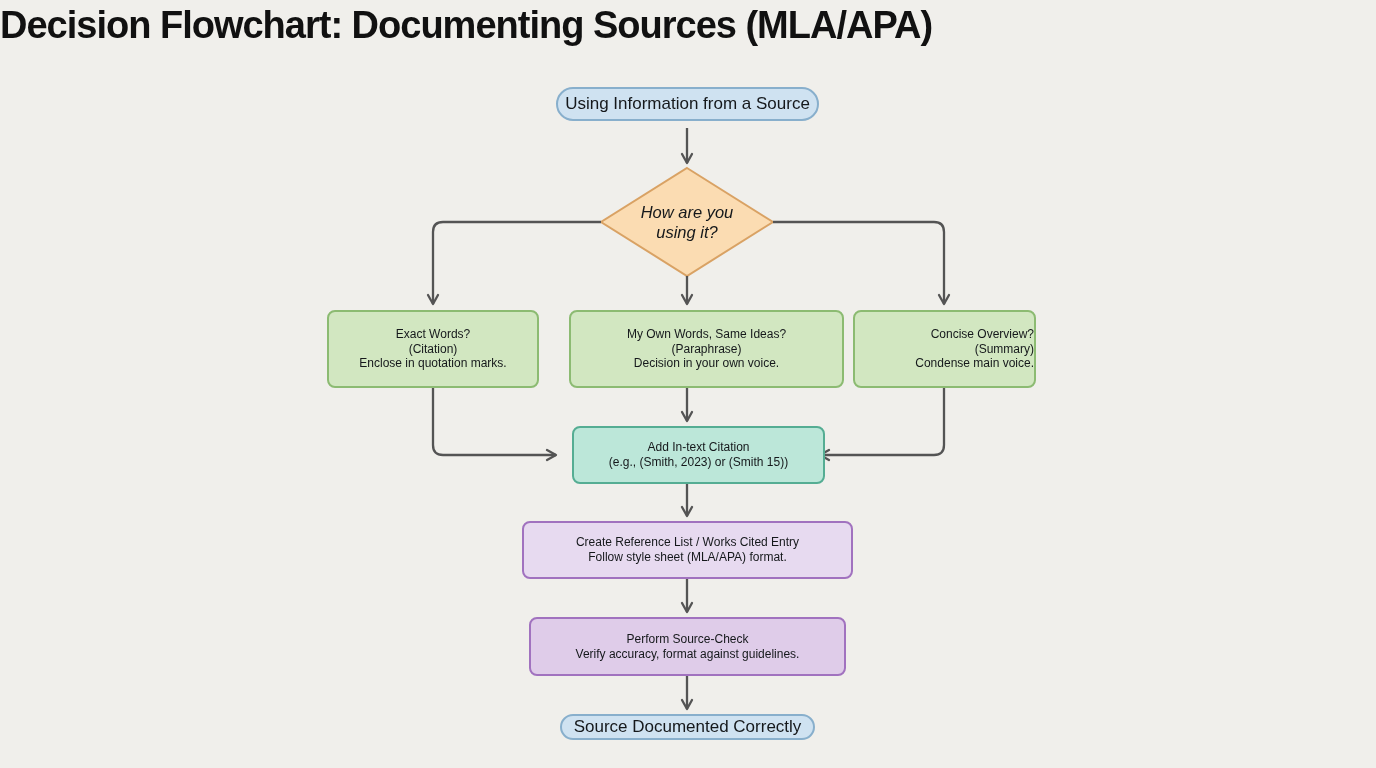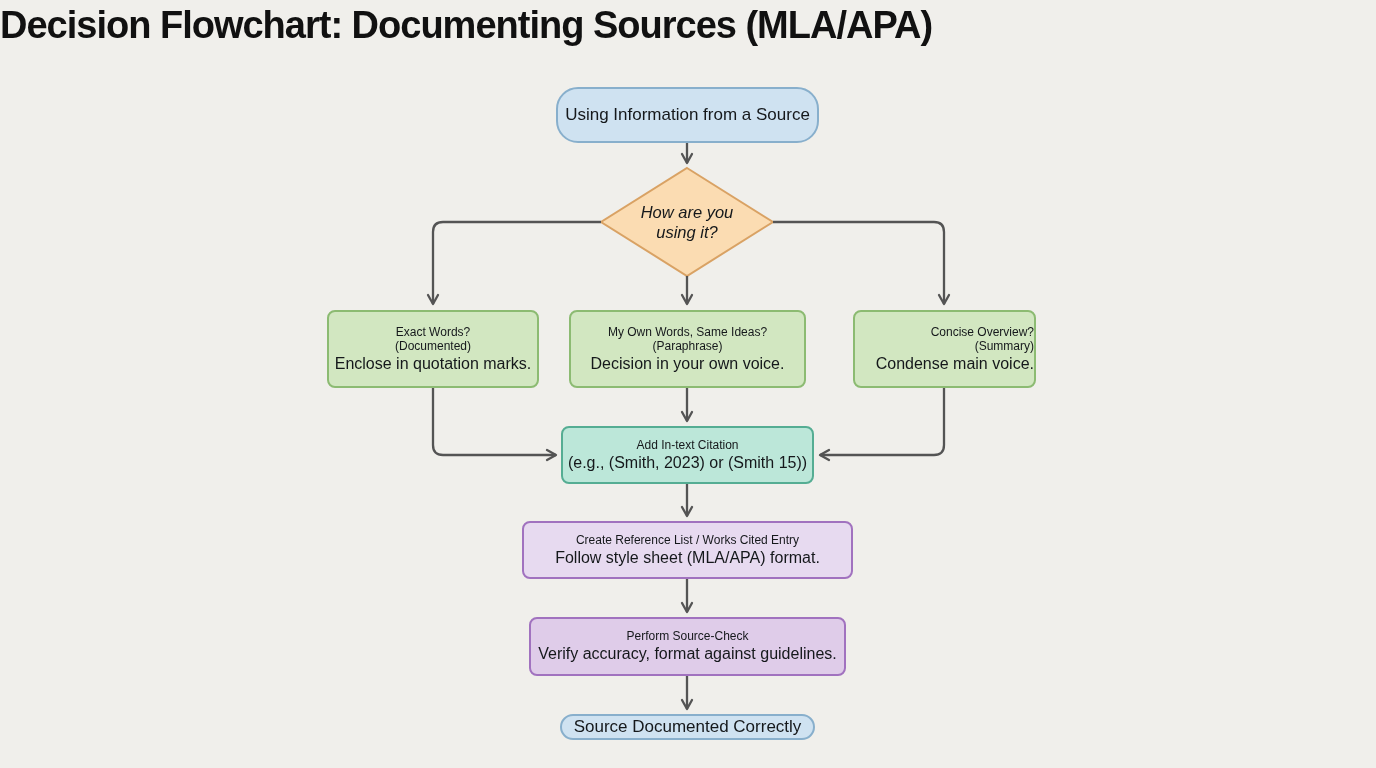--- a/index.html
+++ b/index.html
@@ -15,27 +15,27 @@
   .edge{fill:none;stroke:var(--edge,#545454);stroke-width:2.3px;}
   .arrow-head{fill:none;stroke:var(--edge,#545454);stroke-width:2.3px;stroke-linecap:round;stroke-linejoin:round;}
   .diamond-shape{fill:var(--decision-fill,#fbdcb2);stroke:var(--decision-border,#d9a264);stroke-width:2px;}
   .node{
     position:absolute;box-sizing:border-box;
     display:flex;flex-direction:column;align-items:center;justify-content:center;
     text-align:center;border:2px solid transparent;border-radius:8px;
     color:var(--text,#15181b);line-height:1.22;
   }
   .main-line{font-size:12px;}
-  .sub-line{font-size:16px;}
+  .sub-line{font-size:12px;}
   .terminal{
     background:var(--terminal-fill,#cfe2f1);border-color:var(--terminal-border,#88afcc);
     border-radius:22px;font-size:17px;color:var(--text,#15181b);
   }
   .branch{background:var(--branch-fill,#d2e7c1);border-color:var(--branch-border,#8cbb72);}
-  .citation{background:var(--citation-fill,#bce7d9);border-color:var(--citation-border,#55ad93);}
+  .citation{background:var(--citation-fill,#bce7d9);border-color:var(--citation-border,#55ad93);margin-left:11px;}
   .process{background:var(--process-fill,#e7daf0);border-color:var(--process-border,#a172bf);}
   .process-alt{background:var(--process-alt-fill,#dfcce9);border-color:var(--process-border,#a172bf);}
   .decision-label{background:transparent;border:none;font-size:16.5px;font-style:italic;}
 </style>
 </head>
 <body>
 
 <div class="stage">
 
   <h1 class="page-title">Decision Flowchart: Documenting Sources (MLA/APA)</h1>
@@ -63,36 +63,36 @@
 
     <path class="edge" d="M944,388 V445 Q944,455 934,455 H820" marker-end="url(#vhead)"></path>
 
     <path class="edge" d="M687,484 V516" marker-end="url(#vhead)"></path>
 
     <path class="edge" d="M687,579 V612" marker-end="url(#vhead)"></path>
 
     <path class="edge" d="M687,676 V709" marker-end="url(#vhead)"></path>
   </svg>
 
-  <div class="node terminal" style="left:556px;top:87px;width:263px;height:56px;">
+  <div class="node terminal" style="left:556px;top:87px;width:263px;height:34px;">
     <span>Using Information from a Source</span>
   </div>
 
   <div class="node decision-label" style="left:607px;top:193px;width:160px;height:58px;">
     <span>How are you</span>
     <span>using it?</span>
   </div>
 
   <div class="node branch" style="left:327px;top:310px;width:212px;height:78px;">
     <span class="main-line">Exact Words?</span>
-    <span class="main-line">(Documented)</span>
+    <span class="main-line">(Citation)</span>
     <span class="sub-line">Enclose in quotation marks.</span>
   </div>
 
-  <div class="node branch" style="left:569px;top:310px;width:237px;height:78px;">
+  <div class="node branch" style="left:569px;top:310px;width:275px;height:78px;">
     <span class="main-line">My Own Words, Same Ideas?</span>
     <span class="main-line">(Paraphrase)</span>
     <span class="sub-line">Decision in your own voice.</span>
   </div>
 
   <div class="node branch" style="left:853px;top:310px;width:183px;height:78px;align-items:flex-end;">
     <span class="main-line">Concise Overview?</span>
     <span class="main-line">(Summary)</span>
     <span class="sub-line">Condense main voice.</span>
   </div>

